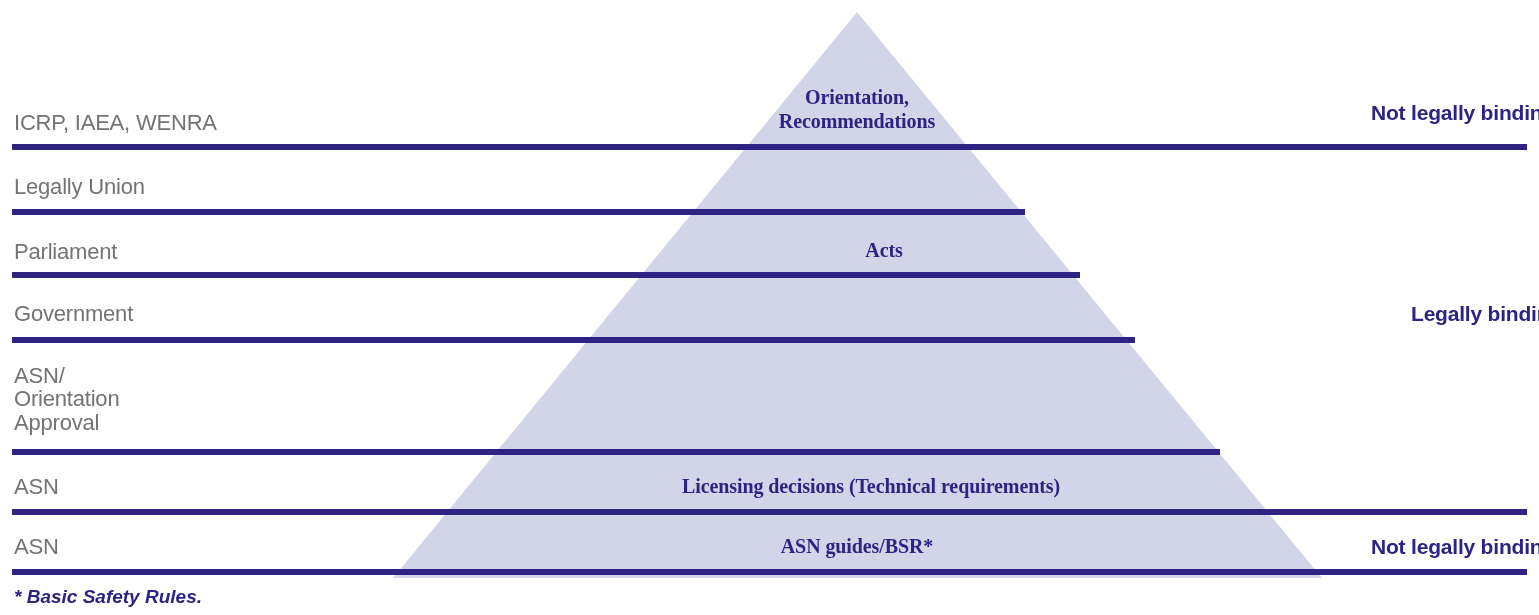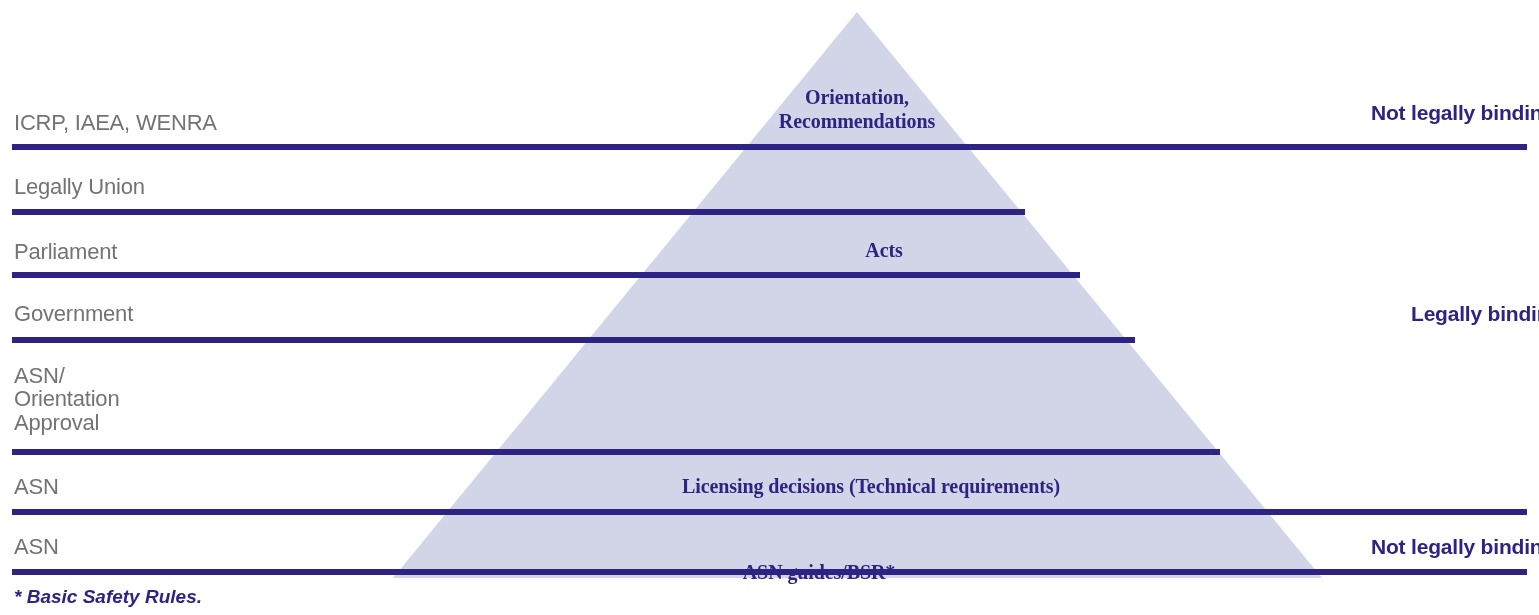--- a/index.html
+++ b/index.html
@@ -121,18 +121,18 @@
   <div class="row-left" style="top:364px;">ASN/
 Orientation
 Approval</div>
   <div class="row-right" style="top:388px; left:1371px;"></div>
 
   <div class="row-left" style="top:475px;">ASN</div>
   <div class="row-center" style="top:475px; left:857px;margin-left:14px;">Licensing decisions (Technical requirements)</div>
   <div class="row-right" style="top:475px; left:1371px;"></div>
 
   <div class="row-left" style="top:535px;">ASN</div>
-  <div class="row-center" style="top:535px; left:819px;margin-top:26px;">ASN guides/BSR*</div>
+  <div class="row-center" style="top:535px; left:857px;">ASN guides/BSR*</div>
   <div class="row-right" style="top:535px; left:1371px;">Not legally binding</div>
 
   <div class="footnote">* Basic Safety Rules.</div>
 
 </div>
 
 </body></html>

